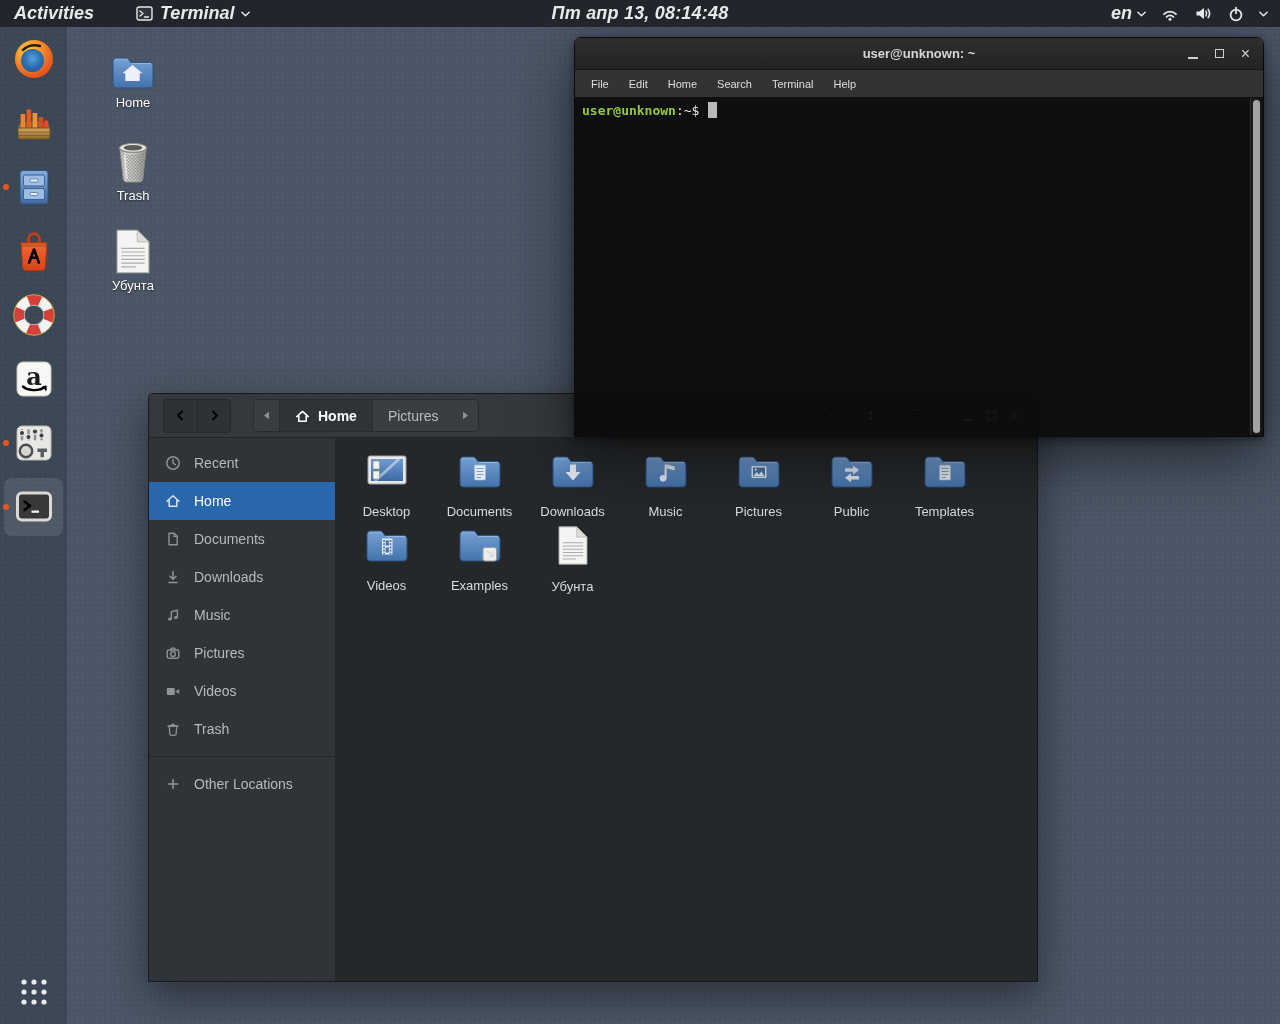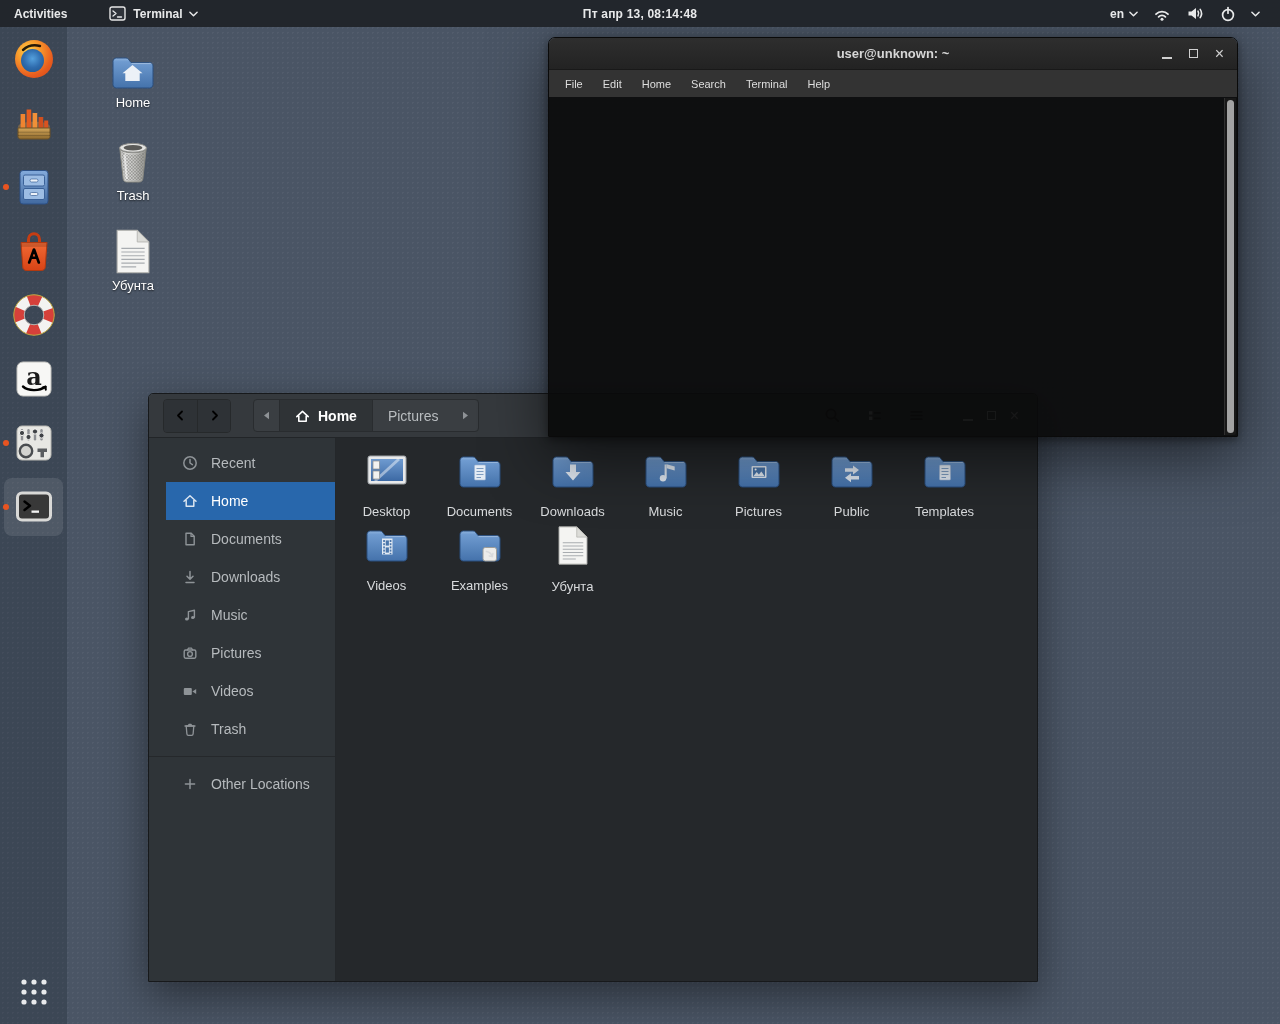--- a/index.html
+++ b/index.html
@@ -8,27 +8,27 @@
     position:relative;
     font-family:"Liberation Sans", sans-serif;
     background:#4a5565;
     background-image:radial-gradient(rgba(255,255,255,0.045) 1px, transparent 1px);
     background-size:5px 5px;
   }
 
   
   .topbar {
     position:absolute; top:0; left:0; right:0; height:27px;
-    background:#22262c; color:#e8e9ea; font-size:12px;
-    display:flex; align-items:center; z-index:40;
+    background:#22262c; color:#e8e9ea; font-size:18px;
+    display:flex; align-items:center; z-index:40;font-style:italic;
   }
   .activities { padding:0 14px; font-weight:bold; height:100%; display:flex; align-items:center; }
   .appmenu { margin-left:28px; display:flex; align-items:center; gap:7px; font-weight:bold; }
   .clock { position:absolute; left:50%; transform:translateX(-50%); font-weight:bold; letter-spacing:.2px; }
-  .status { margin-left:auto; display:flex; align-items:center; gap:15px; padding-right:20px; }
+  .status { margin-left:auto; display:flex; align-items:center; gap:15px; padding-right:12px; }
   .kbd { display:flex; align-items:center; gap:5px; font-weight:bold; }
   .caret { display:inline-block; }
 
   
   .dock {
     position:absolute; left:0; top:27px; bottom:0; width:67px;
     background:rgba(15,22,33,0.22); z-index:35;
     display:flex; flex-direction:column; align-items:center;
   }
   .dock-item { position:relative; width:67px; height:64px; display:flex; align-items:center; justify-content:center; }
@@ -73,35 +73,35 @@
   .crumb.active { background:#2f3336; color:#fff; font-weight:bold; border-right:1px solid #292c2f; border-left:1px solid #292c2f; }
   .files-tb-right { margin-left:auto; display:flex; align-items:center; gap:6px; }
   .tb-btn { width:36px; height:33px; border-radius:4px; display:grid; place-items:center; }
   .win-ctls { display:flex; align-items:center; gap:14px; margin-left:22px; padding-right:8px; color:#c9ccce; }
   .ctl-min { width:10px; border-bottom:2px solid #c9ccce; height:2px; margin-top:8px; }
   .ctl-max { width:9px; height:9px; border:1.6px solid #c9ccce; }
   .ctl-close { font-size:16px; line-height:1; }
 
   .files-body { flex:1; display:flex; min-height:0; }
   .sidebar { width:187px; flex:none; background:#2f3438; border-right:1px solid #24272a; padding-top:6px; display:flex; flex-direction:column; }
-  .side-item { height:38px; display:flex; align-items:center; gap:13px; padding-left:16px; color:#b6babd; font-size:14px;margin-left:17px; }
+  .side-item { height:38px; display:flex; align-items:center; gap:13px; padding-left:16px; color:#b6babd; font-size:14px; }
   .side-item svg { color:#8e9397; flex:none; }
   .side-item.selected { background:#2867ac; color:#fff; }
   .side-item.selected svg { color:#d9e4f0; }
   .side-sep { height:1px; background:#25282b; margin:8px 0; }
 
   .files-content {
     flex:1; background:#25282b; padding:13px 0 0 4px;
     display:flex; flex-wrap:wrap; align-content:flex-start;
   }
   .file-item { width:93px; height:74px; display:flex; flex-direction:column; align-items:center; gap:13px; color:#d8dadc; font-size:13px; }
 
   
   .term-win {
-    position:absolute; left:548px; top:37px; width:690px; height:400px; z-index:20;
+    position:absolute; left:574px; top:37px; width:690px; height:400px; z-index:20;
     border:1px solid #0a0a0a; border-radius:7px 7px 0 0;
     box-shadow:0 20px 60px rgba(0,0,0,.55), 0 3px 10px rgba(0,0,0,.4);
     display:flex; flex-direction:column;
   }
   .term-title {
     height:32px; flex:none; border-radius:6px 6px 0 0;
     background:linear-gradient(#2e2e2e,#232323); border-bottom:1px solid #191919;
     display:flex; align-items:center; position:relative;
   }
   .term-title-label { position:absolute; left:0; right:0; text-align:center; color:#d6d6d6; font-weight:bold; font-size:13px; }
@@ -593,17 +593,20 @@
   </div>
   <div class="term-menubar">
     <span>File</span>
     <span>Edit</span>
     <span>Home</span>
     <span>Search</span>
     <span>Terminal</span>
     <span>Help</span>
   </div>
   <div class="term-body">
+    <div class="prompt">
+      <span class="p-user">user@unknown</span><span class="p-tail">:~$</span><span class="p-cursor"></span>
+    </div>
     <div class="term-scroll">
       <div class="term-thumb"></div>
     </div>
   </div>
 </div>
 
 </body></html>

